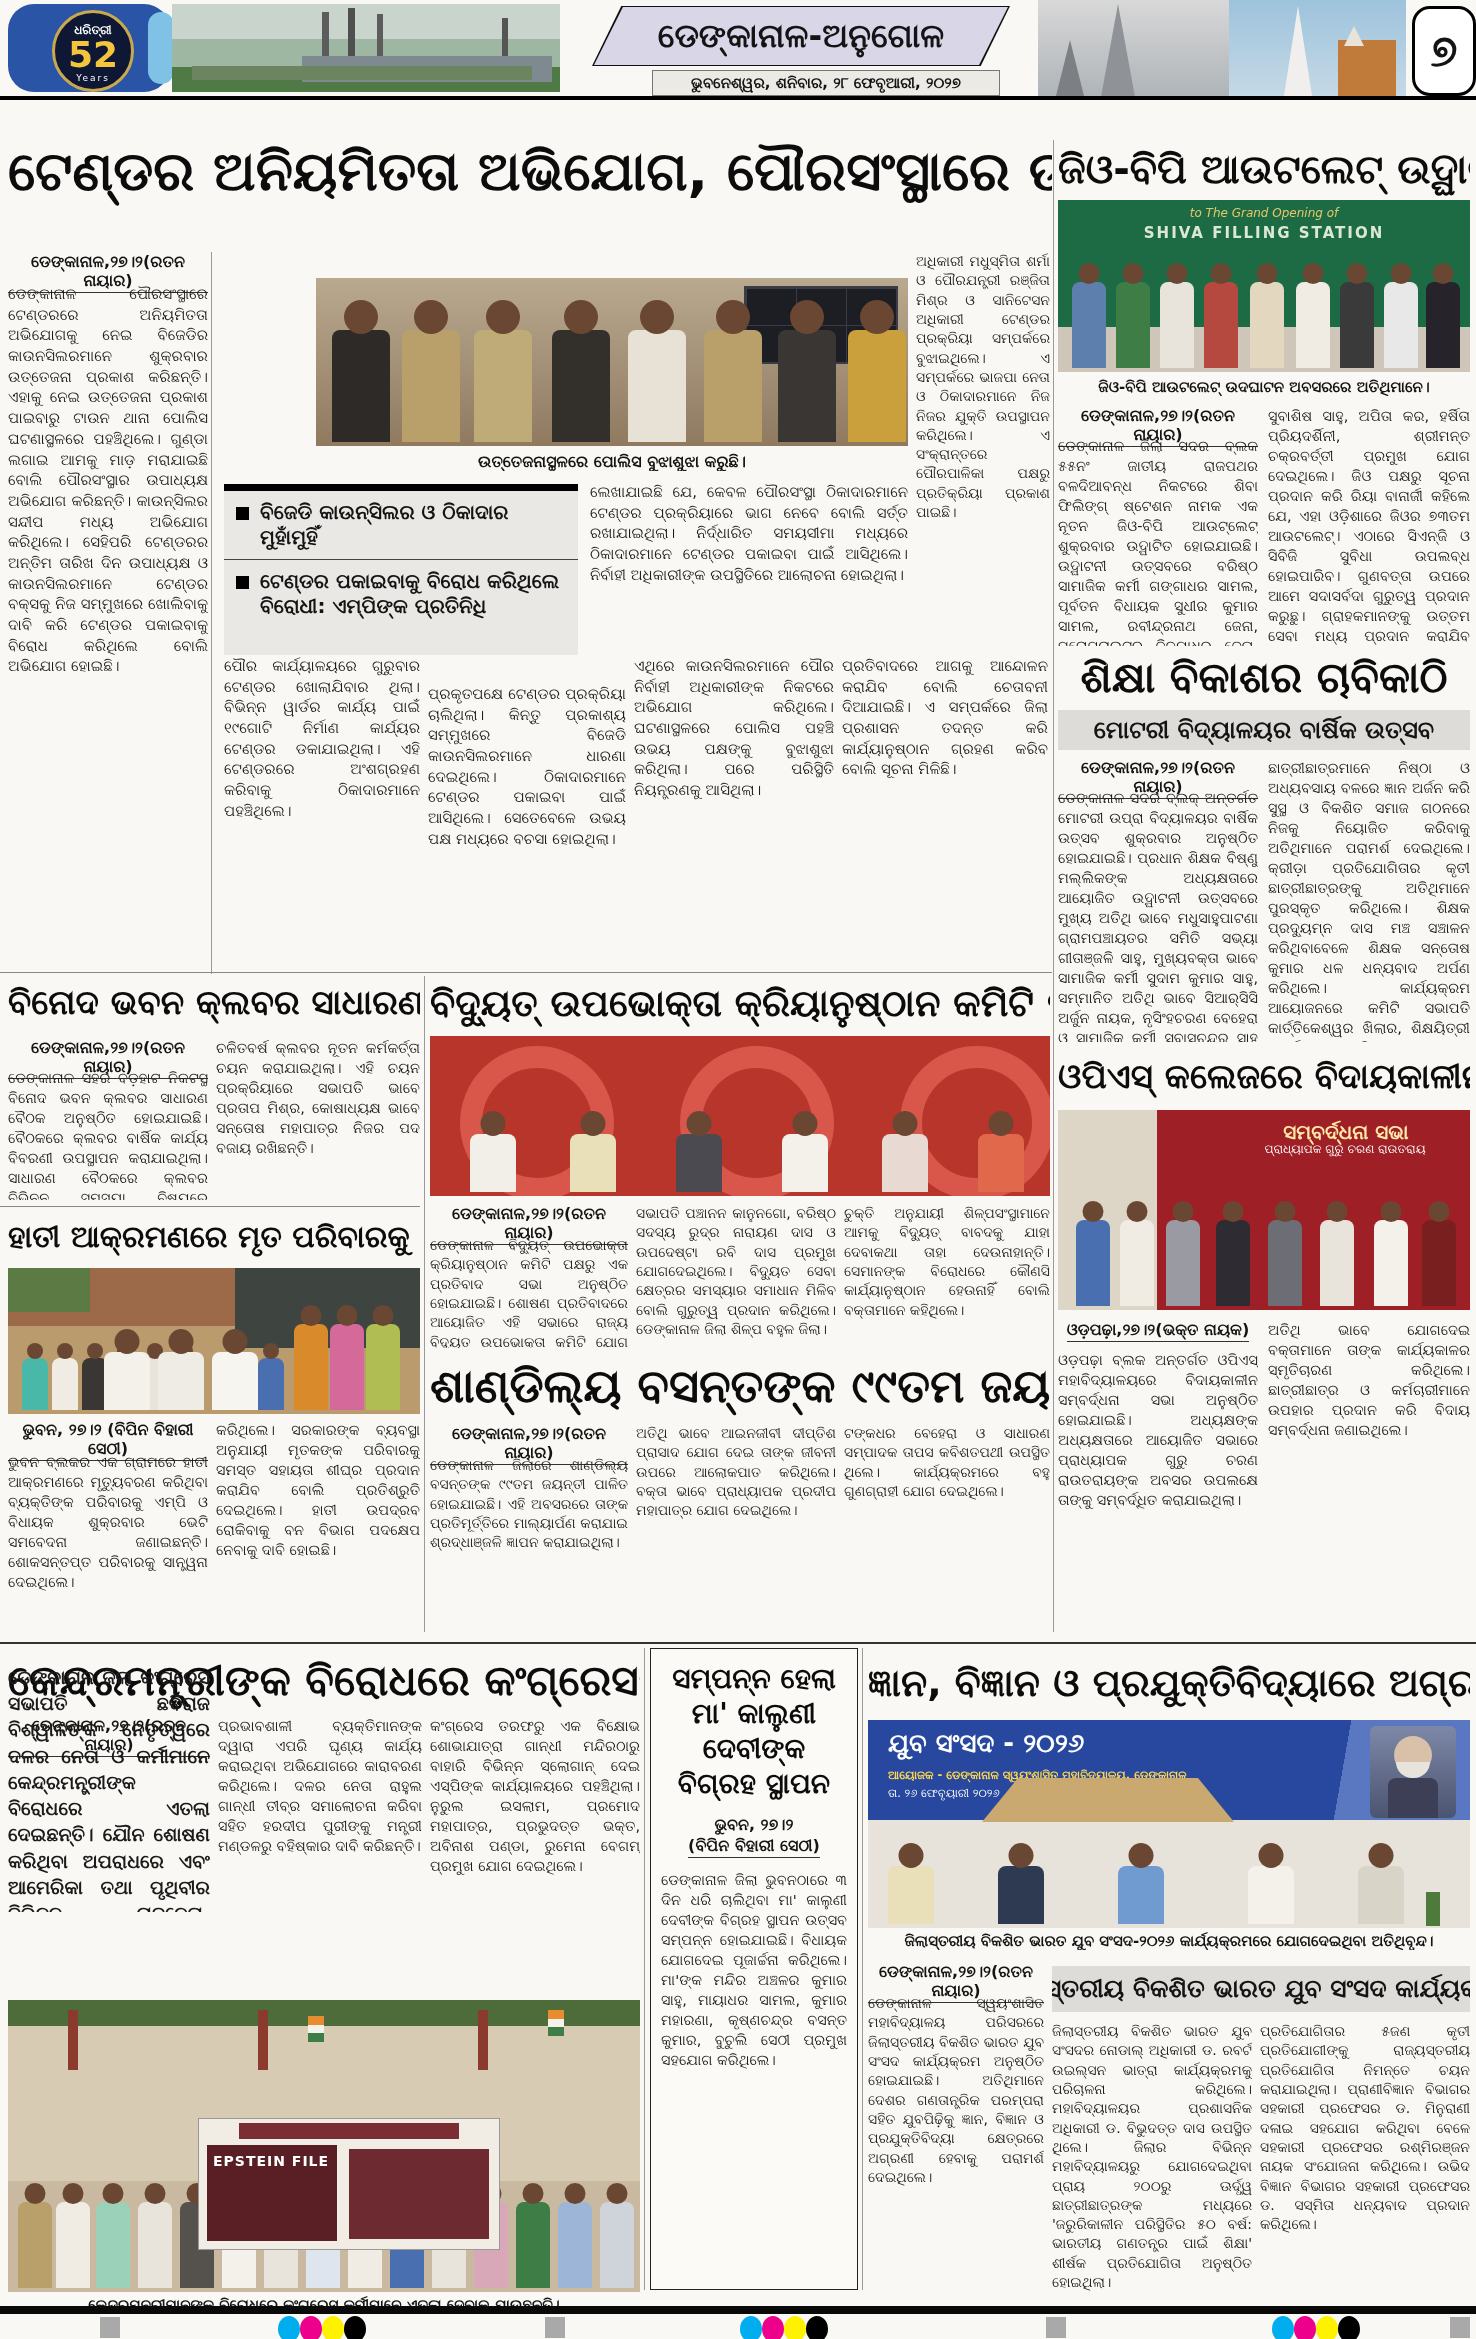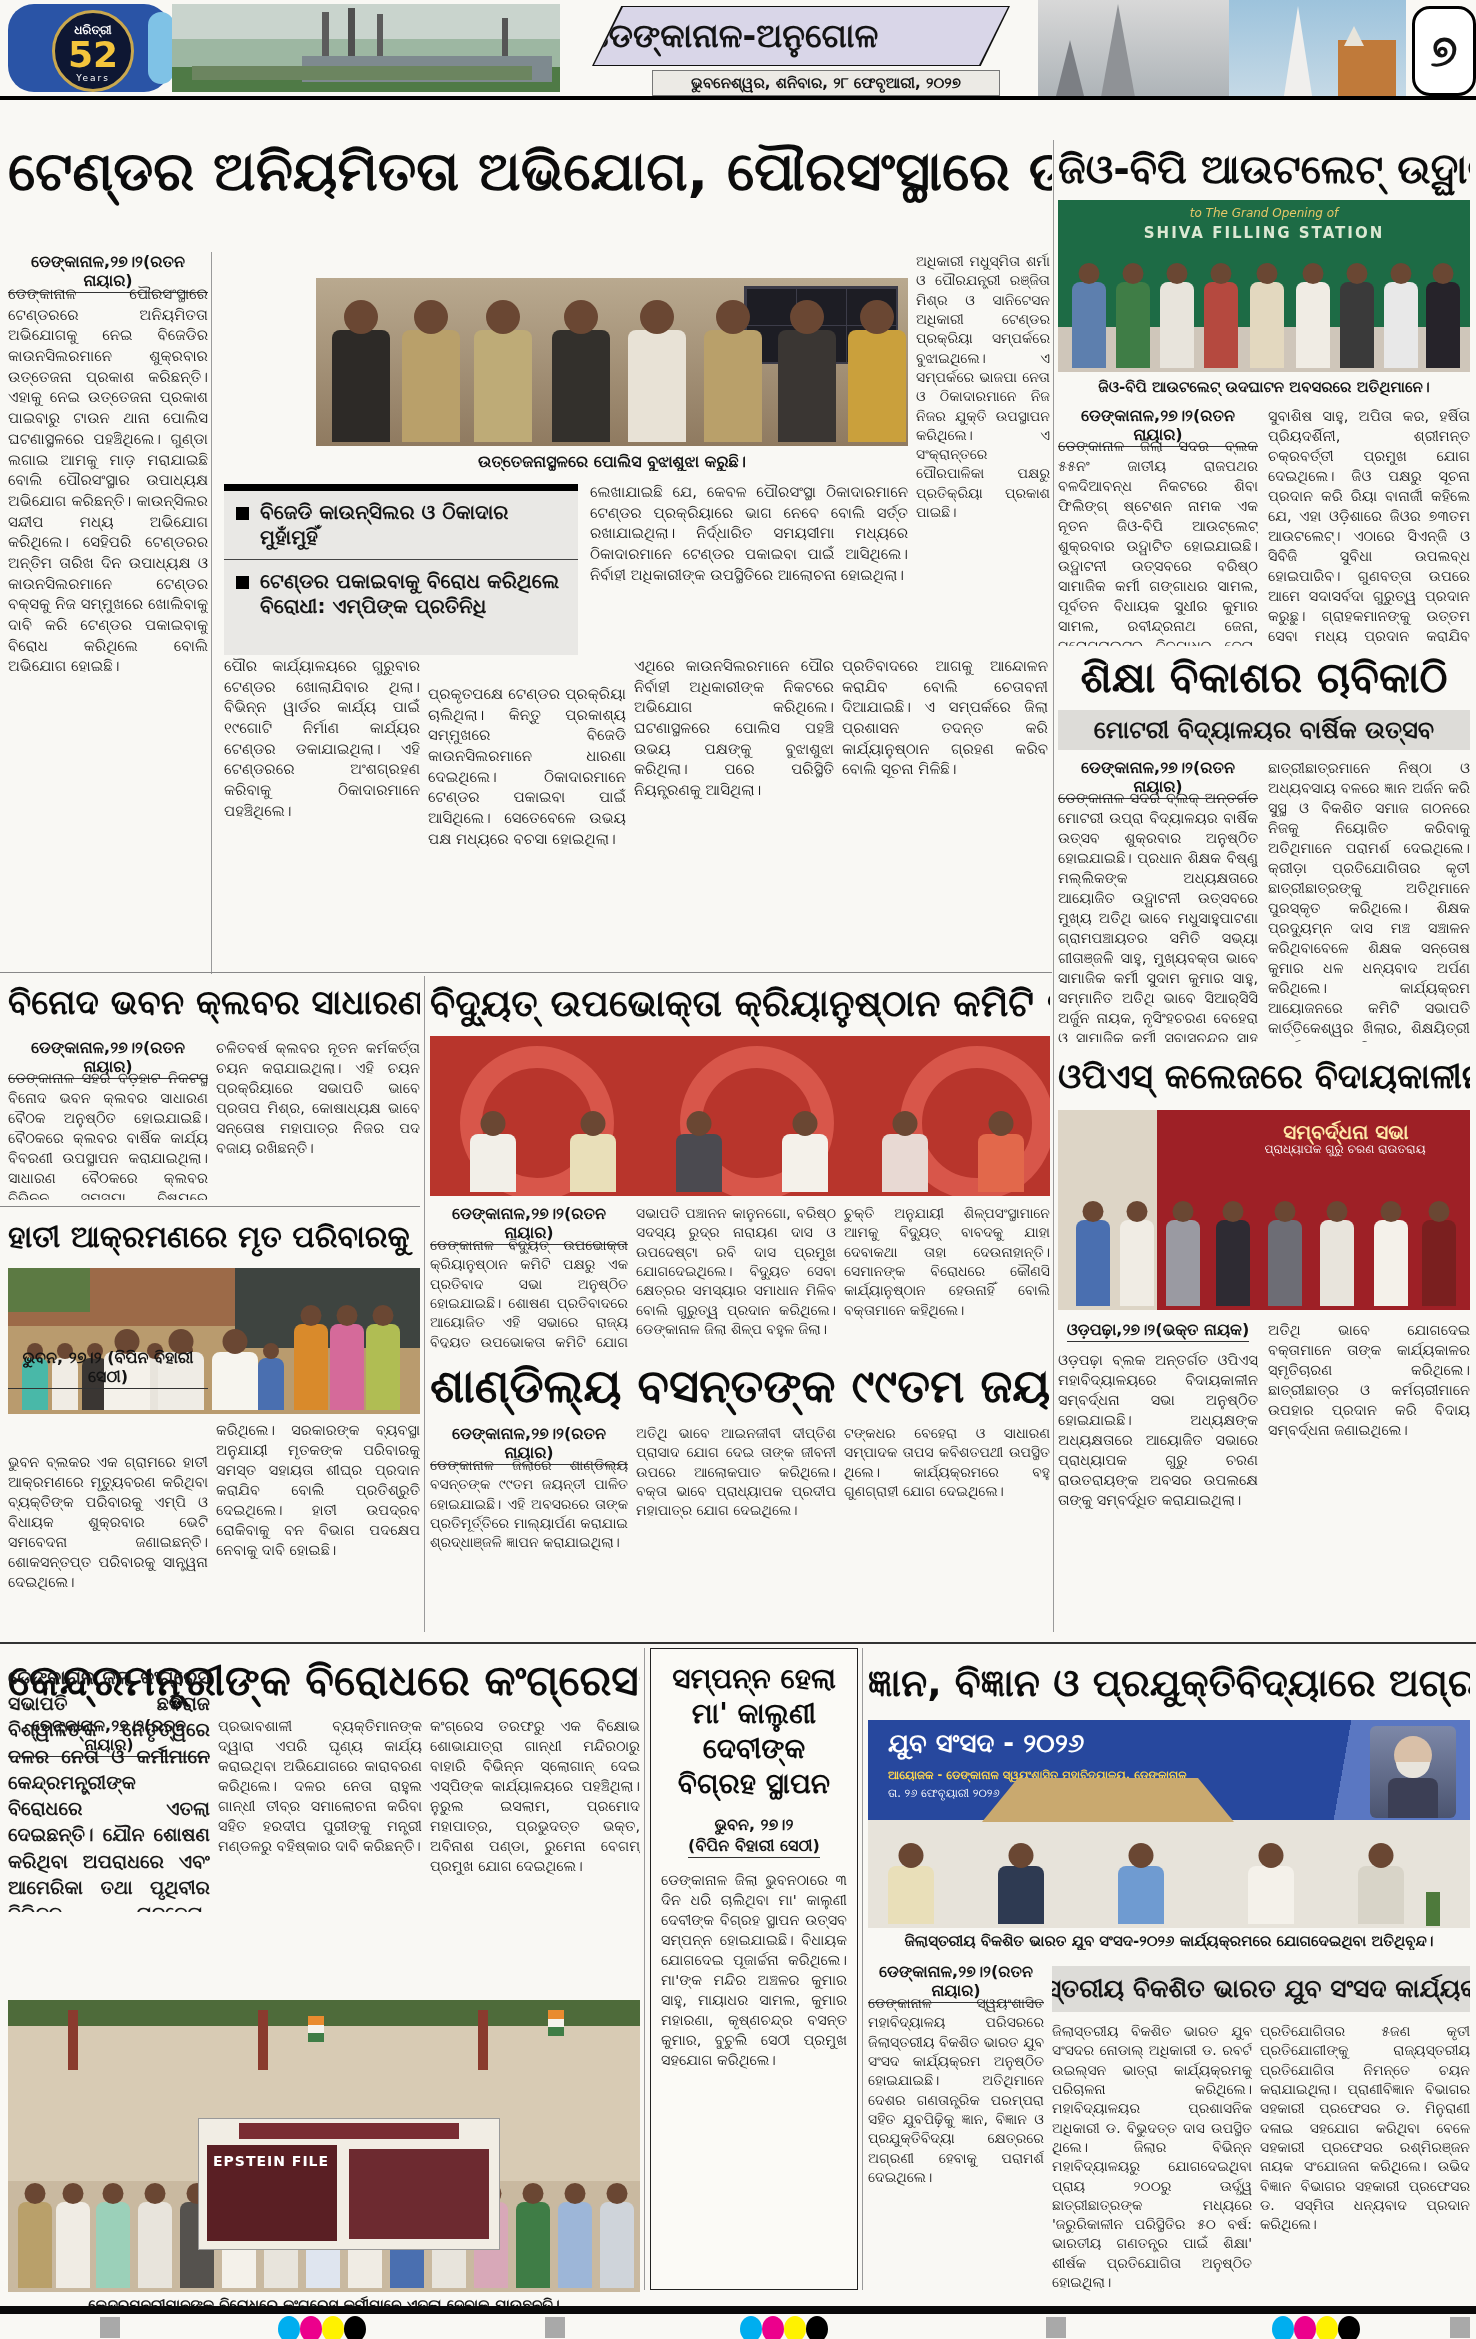--- a/index.html
+++ b/index.html
@@ -19,21 +19,21 @@
   .pn::before{content:"";position:absolute;left:50%;transform:translateX(-50%);border-radius:50%;background:#6a4733;}
   .pn.s1{width:34px;height:86px}.pn.s1::before{width:21px;height:21px;top:-19px}
   .pn.s2{width:46px;height:58px}.pn.s2::before{width:25px;height:25px;top:-23px}
   .pn.s3{width:58px;height:112px}.pn.s3::before{width:34px;height:34px;top:-30px}
   .pn.s4{width:26px;height:52px}.pn.s4::before{width:16px;height:16px;top:-15px}
   .bulletbox{background:#e9e8e5;border-top:7px solid #000;}
   .bullet{position:relative;font-weight:800;font-size:20px;line-height:1.25;padding:9px 10px 9px 36px;border-bottom:1px solid #444;overflow:hidden;}
   .bullet:last-child{border-bottom:none;}
   .bullet::before{content:"";position:absolute;left:12px;top:16px;width:13px;height:13px;background:#000;}
   .tz{clip-path:polygon(7% 0,100% 0,93% 100%,0 100%);background:#111;}
-  .tz-in{clip-path:polygon(7.4% 1px,calc(100% - 2px) 1px,92.6% calc(100% - 1px),2px calc(100% - 1px));background:#d9d6e8;width:100%;height:100%;display:flex;align-items:center;}
+  .tz-in{clip-path:polygon(7.4% 1px,calc(100% - 2px) 1px,92.6% calc(100% - 1px),2px calc(100% - 1px));background:#d9d6e8;width:100%;height:100%;display:flex;align-items:center;justify-content:center;}
   .regsq{position:absolute;width:20px;height:21px;background:#a9a9a9;}
   .regdot{position:absolute;width:22px;height:26px;border-radius:50%;}
 </style>
 </head>
 <body>
 
 <div id="page">
 
   <div class="abs" style="left:0;top:0;width:1476px;height:96px;">
 
@@ -176,21 +176,21 @@
     <div class="pn s4" style="left:134px;background:#e8e4dc;"></div>
     <div class="pn s4" style="left:164px;background:#8a8f94;"></div>
     <div class="pn s2" style="left:96px;background:#f4f1ea;"></div>
     <div class="pn s2" style="left:150px;background:#efece5;"></div>
     <div class="pn s2" style="left:204px;background:#f7f5ef;"></div>
     <div class="pn s4" style="left:250px;background:#4a6fb0;"></div>
     <div class="pn s1" style="left:286px;background:#d98a2b;"></div>
     <div class="pn s1" style="left:322px;background:#d56a9a;"></div>
     <div class="pn s1" style="left:358px;background:#b0bd53;"></div>
   </div>
-  <div class="abs dateline" style="left:8px;top:1348px;width:200px;"><span>ଭୁବନ, ୨୭।୨ (ବିପିନ ବିହାରୀ ସେଠୀ)</span></div>
+  <div class="abs dateline" style="left:8px;top:1420px;width:200px;"><span>ଭୁବନ, ୨୭।୨ (ବିପିନ ବିହାରୀ ସେଠୀ)</span></div>
   <div class="abs bodycol" style="left:8px;top:1452px;width:200px;height:180px;font-size:14.5px;">ଭୁବନ ବ୍ଲକର ଏକ ଗ୍ରାମରେ ହାତୀ ଆକ୍ରମଣରେ ମୃତ୍ୟୁବରଣ କରିଥିବା ବ୍ୟକ୍ତିଙ୍କ ପରିବାରକୁ ଏମ୍ପି ଓ ବିଧାୟକ ଶୁକ୍ରବାର ଭେଟି ସମବେଦନା ଜଣାଇଛନ୍ତି। ଶୋକସନ୍ତପ୍ତ ପରିବାରକୁ ସାନ୍ତ୍ୱନା ଦେଇଥିଲେ।</div>
   <div class="abs bodycol" style="left:216px;top:1420px;width:204px;height:212px;font-size:14.5px;">କରିଥିଲେ। ସରକାରଙ୍କ ବ୍ୟବସ୍ଥା ଅନୁଯାୟୀ ମୃତକଙ୍କ ପରିବାରକୁ ସମସ୍ତ ସହାୟତା ଶୀଘ୍ର ପ୍ରଦାନ କରାଯିବ ବୋଲି ପ୍ରତିଶ୍ରୁତି ଦେଇଥିଲେ। ହାତୀ ଉପଦ୍ରବ ରୋକିବାକୁ ବନ ବିଭାଗ ପଦକ୍ଷେପ ନେବାକୁ ଦାବି ହୋଇଛି।</div>
 
   <div class="abs hl" style="left:430px;top:976px;width:620px;height:56px;font-size:37px;line-height:56px;">ବିଦ୍ୟୁତ୍ ଉପଭୋକ୍ତା କ୍ରିୟାନୁଷ୍ଠାନ କମିଟି ପକ୍ଷରୁ ପ୍ରତିବାଦ ସଭା</div>
   <div class="photo" style="left:430px;top:1036px;width:620px;height:160px;background:#b8352c;">
     <div class="abs" style="left:30px;top:10px;width:110px;height:110px;border:22px solid #d8564a;border-radius:50%;"></div>
     <div class="abs" style="left:250px;top:10px;width:110px;height:110px;border:22px solid #d8564a;border-radius:50%;"></div>
     <div class="abs" style="left:470px;top:10px;width:110px;height:110px;border:22px solid #d8564a;border-radius:50%;"></div>
     <div class="pn s2" style="left:40px;background:#f2efe8;"></div>
     <div class="pn s2" style="left:140px;background:#e9dfb9;"></div>

